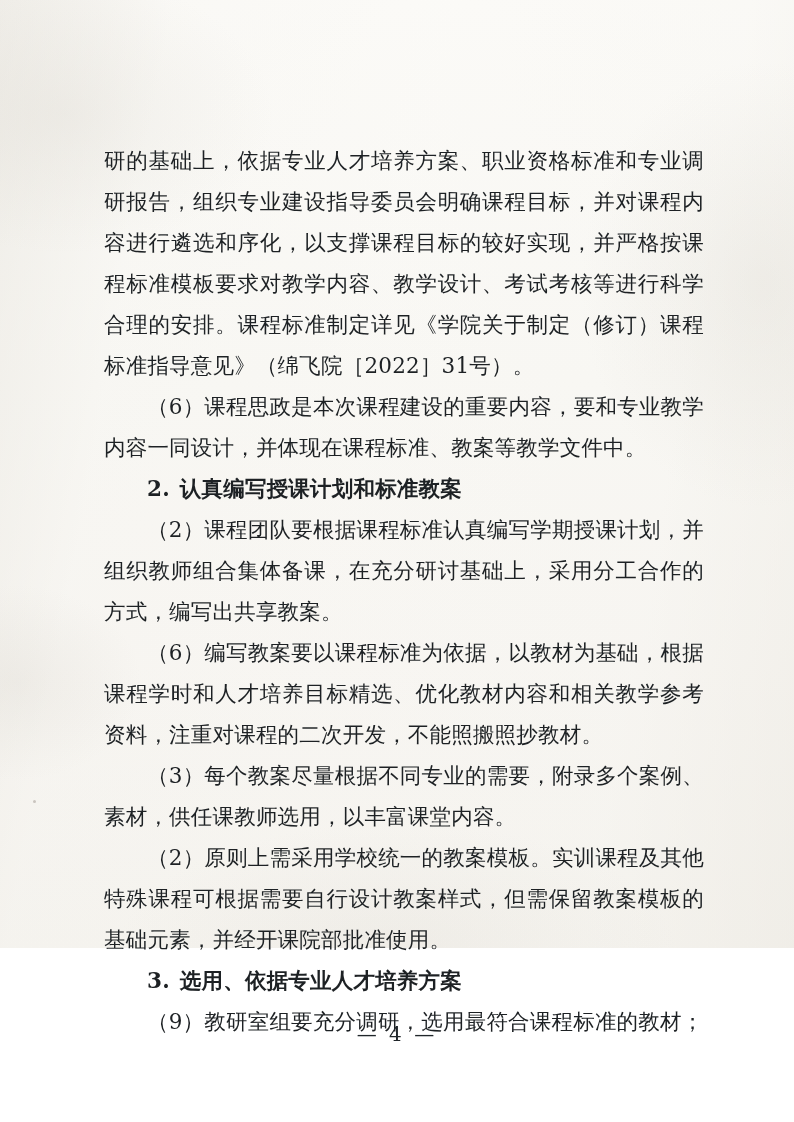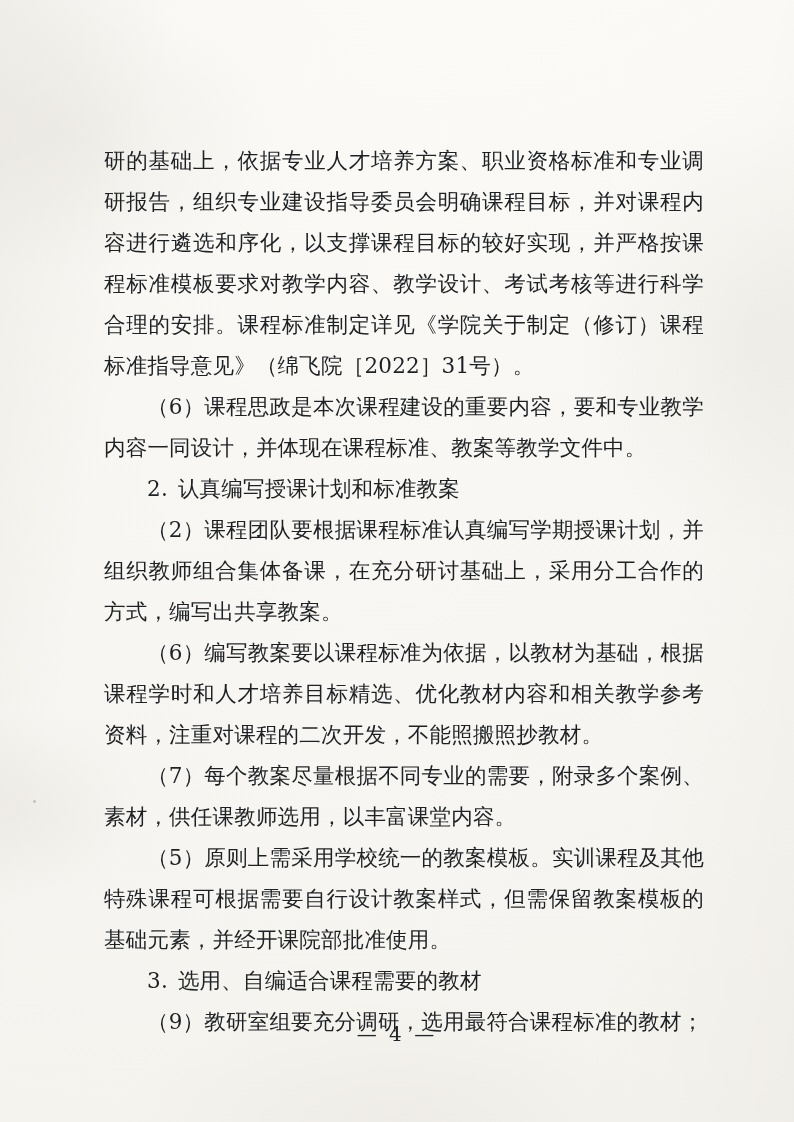--- a/index.html
+++ b/index.html
@@ -11,21 +11,21 @@
     height: 1122px;
     background: #ffffff;
     font-family: "DejaVu Serif", "Liberation Serif", serif;
     overflow: hidden;
   }
 
   
   .page {
     position: relative;
     width: 794px;
-    height: 1122px;
+    height: 948px;
     background:
       linear-gradient(100deg, rgba(231,228,221,0.55) 0%, rgba(246,245,241,0.25) 18%, rgba(252,251,248,0.12) 45%, rgba(247,246,242,0.25) 78%, rgba(236,233,226,0.5) 100%),
       linear-gradient(180deg, #fbfaf7 0%, #f8f7f3 40%, #f7f5f1 70%, #f4f2ed 100%);
     box-sizing: border-box;
   }
 
   
   .page::before {
     content: "";
     position: absolute;
@@ -55,21 +55,21 @@
     letter-spacing: 0.2px;
     font-family: "DejaVu Serif", "Liberation Serif", serif;
   }
 
   p.indent {
     text-indent: 43px;
   }
 
   p.heading {
     text-indent: 43px;
-    font-weight: 400;
+    font-weight: 700;
   }
   p.heading .num {
     margin-right: 10px;
   }
 
   .footer {
     position: absolute;
     left: 0;
     top: 1022px;
     width: 794px;
@@ -102,24 +102,24 @@
     <p class="para">研的基础上，依据专业人才培养方案、职业资格标准和专业调研报告，组织专业建设指导委员会明确课程目标，并对课程内容进行遴选和序化，以支撑课程目标的较好实现，并严格按课程标准模板要求对教学内容、教学设计、考试考核等进行科学合理的安排。课程标准制定详见《学院关于制定（修订）课程标准指导意见》（绵飞院［2022］31号）。</p>
 
     <p class="para indent">（6）课程思政是本次课程建设的重要内容，要和专业教学内容一同设计，并体现在课程标准、教案等教学文件中。</p>
 
     <p class="para heading"><span class="num">2.</span><span>认真编写授课计划和标准教案</span></p>
 
     <p class="para indent">（2）课程团队要根据课程标准认真编写学期授课计划，并组织教师组合集体备课，在充分研讨基础上，采用分工合作的方式，编写出共享教案。</p>
 
     <p class="para indent">（6）编写教案要以课程标准为依据，以教材为基础，根据课程学时和人才培养目标精选、优化教材内容和相关教学参考资料，注重对课程的二次开发，不能照搬照抄教材。</p>
 
-    <p class="para indent">（7）每个教案尽量根据不同专业的需要，附录多个案例、素材，供任课教师选用，以丰富课堂内容。</p>
+    <p class="para indent">（3）每个教案尽量根据不同专业的需要，附录多个案例、素材，供任课教师选用，以丰富课堂内容。</p>
 
-    <p class="para indent">（5）原则上需采用学校统一的教案模板。实训课程及其他特殊课程可根据需要自行设计教案样式，但需保留教案模板的基础元素，并经开课院部批准使用。</p>
+    <p class="para indent">（2）原则上需采用学校统一的教案模板。实训课程及其他特殊课程可根据需要自行设计教案样式，但需保留教案模板的基础元素，并经开课院部批准使用。</p>
 
-    <p class="para heading"><span class="num">3.</span><span>选用、自编适合课程需要的教材</span></p>
+    <p class="para heading"><span class="num">3.</span><span>选用、依据专业人才培养方案</span></p>
 
     <p class="para indent">（9）教研室组要充分调研，选用最符合课程标准的教材；</p>
 
   </div>
 
   <div class="footer">— 4 —</div>
 </div>
 
 </body></html>

